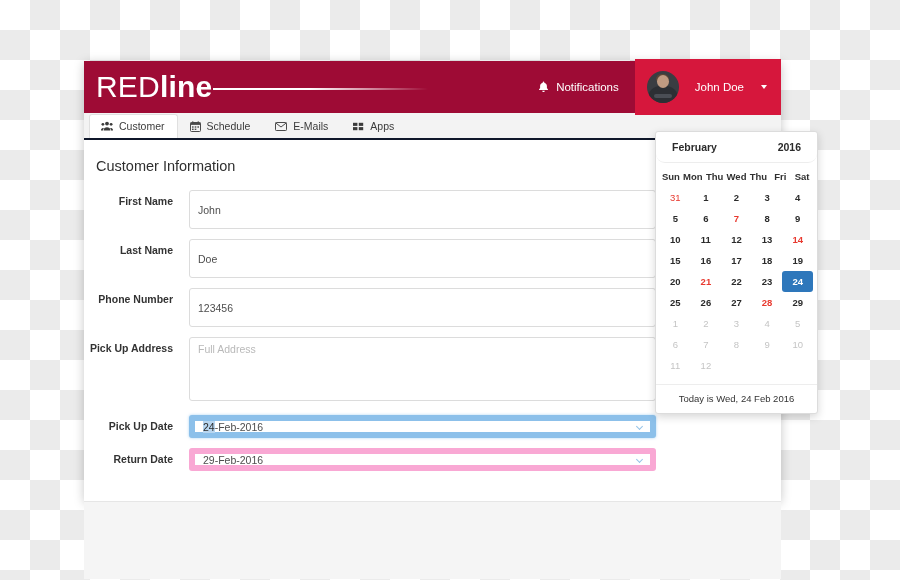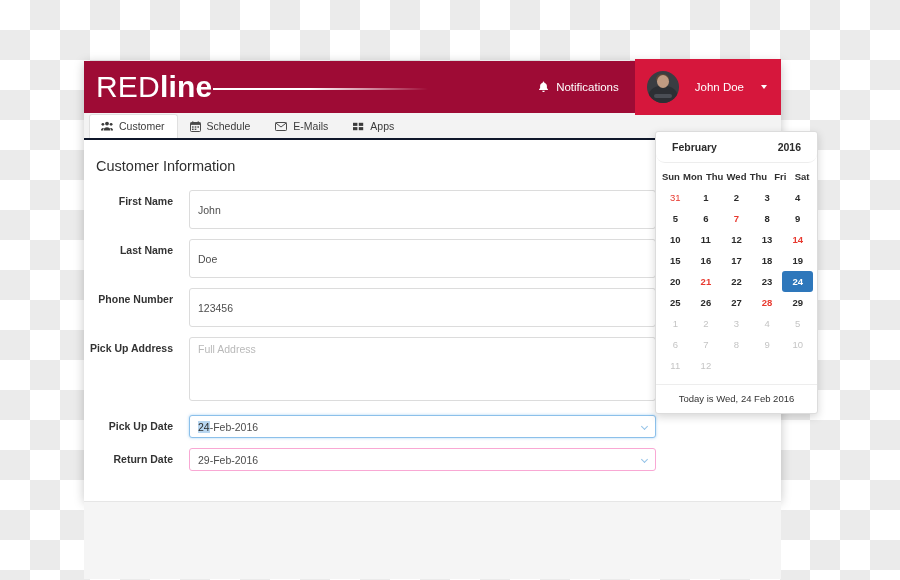--- a/index.html
+++ b/index.html
@@ -225,21 +225,21 @@
     resize: none;
     font-family: "Liberation Sans", sans-serif;
     outline: none;
   }
   .textarea-box::placeholder { color: #b9b9b9; }
 
   .select-box {
     position: relative;
     width: 100%;
     height: 23px;
-    border: 1px solid #f9a8d4;
+    border: 6px solid #f9a8d4;
     border-radius: 3px;
     background: #fff;
     display: flex;
     align-items: center;
     padding: 0 8px;
     font-size: 10.5px;
     color: #4d4d4d;
     cursor: pointer;
   }
   .select-box.focused {

